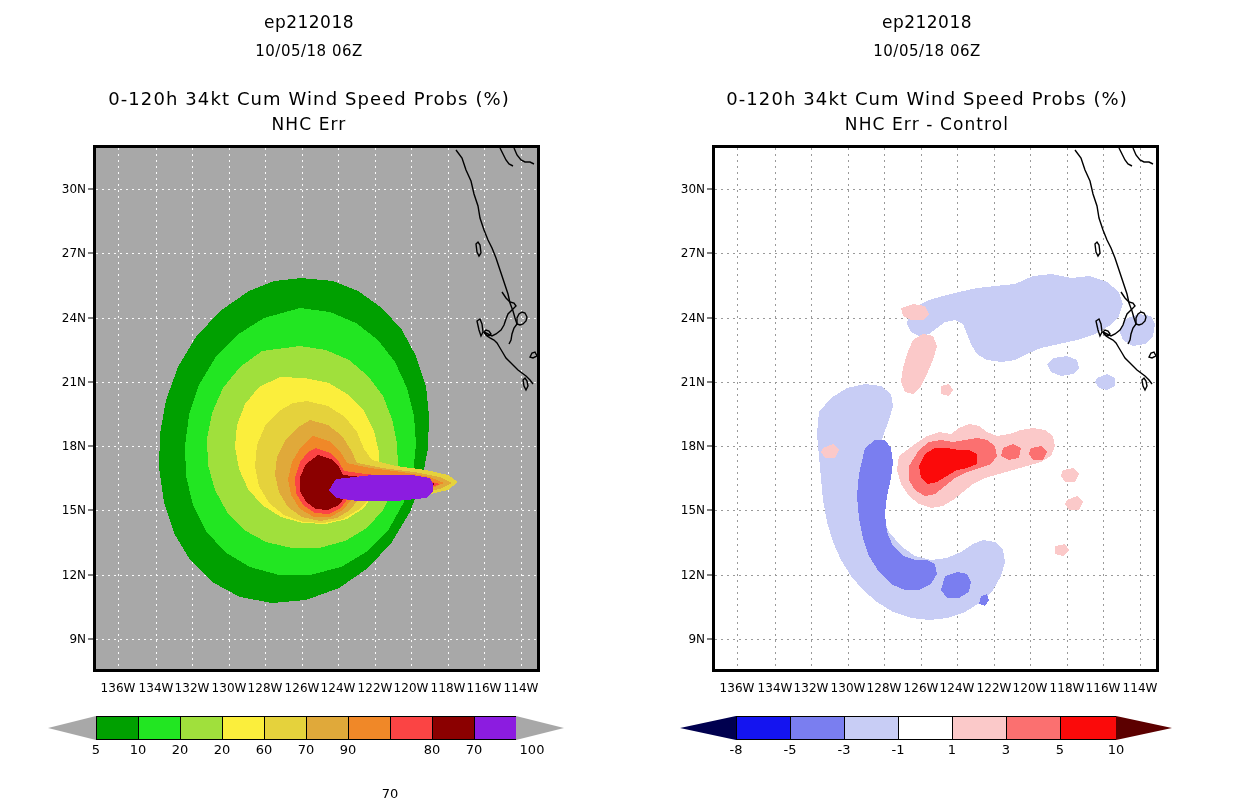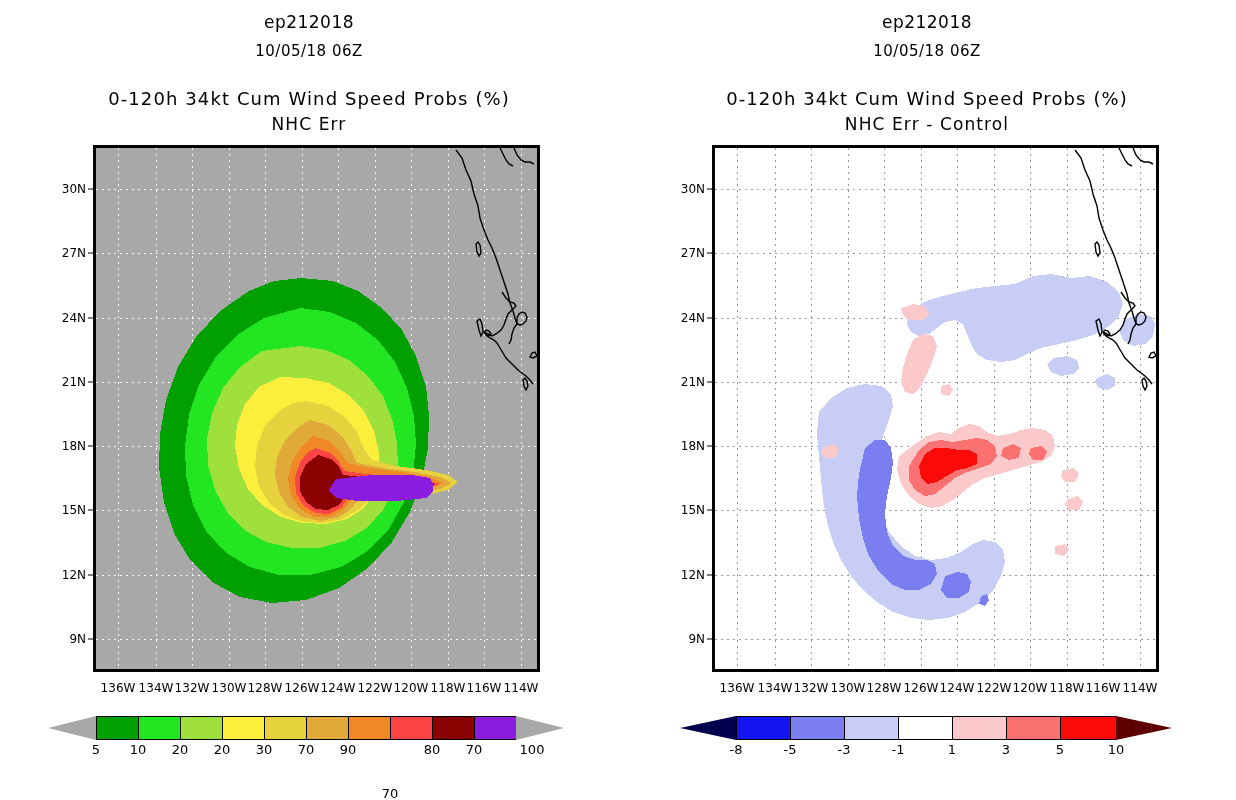--- a/index.html
+++ b/index.html
@@ -228,21 +228,21 @@
       <div class="cb-cell" style="left:258px; width:42px; background:#e0a93a;"></div>
       <div class="cb-cell" style="left:300px; width:42px; background:#f08828;"></div>
       <div class="cb-cell" style="left:342px; width:42px; background:#fb4444;"></div>
       <div class="cb-cell" style="left:384px; width:42px; background:#8b0000;"></div>
       <div class="cb-cell" style="left:426px; width:42px; background:#8c1ce0;"></div>
 
       <div class="cb-lab" style="left:48px;">5</div>
       <div class="cb-lab" style="left:90px;">10</div>
       <div class="cb-lab" style="left:132px;">20</div>
       <div class="cb-lab" style="left:174px;">20</div>
-      <div class="cb-lab" style="left:216px;">30</div>
+      <div class="cb-lab" style="left:216px;">60</div>
       <div class="cb-lab" style="left:258px;">70</div>
       <div class="cb-lab" style="left:300px;">90</div>
       <div class="cb-lab" style="left:342px;margin-top:44px;">70</div>
       <div class="cb-lab" style="left:384px;">80</div>
       <div class="cb-lab" style="left:426px;">70</div>
       <div class="cb-lab" style="left:484px;">100</div>
     </div>
   </div>
 
   <div class="panel panel-right">

